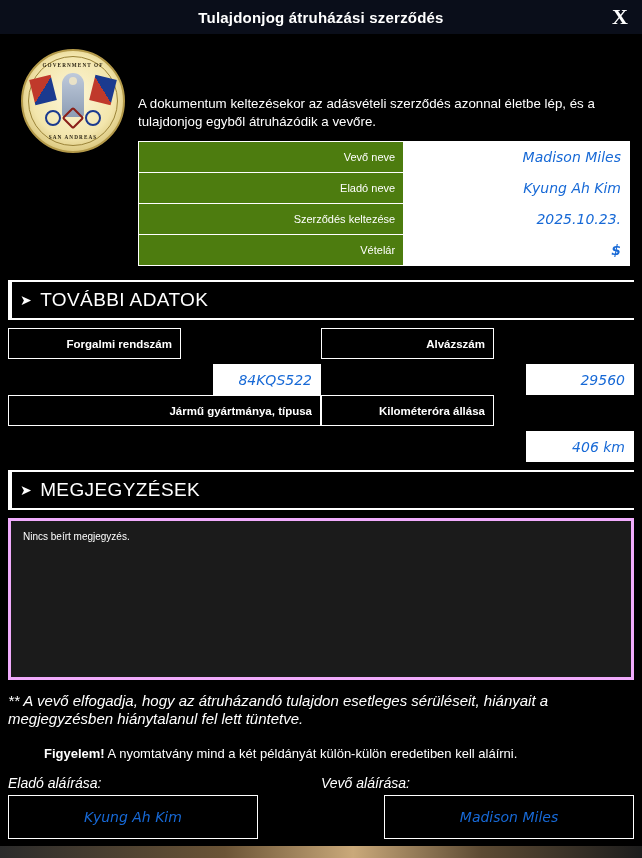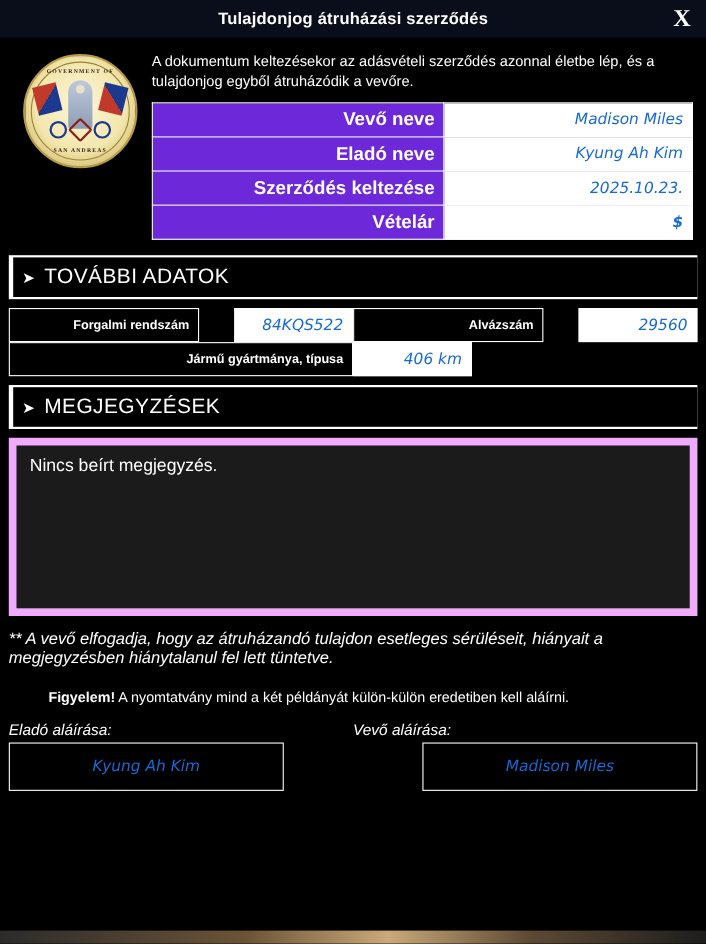--- a/index.html
+++ b/index.html
@@ -122,44 +122,44 @@
     border-radius: 50%;
     border: 2px solid #1b3a8f;
     display: block;
   }
   .seal-emblem span.mid {
     border-radius: 2px;
     border-color: #8a1f18;
     transform: rotate(45deg);
   }
 
-  .top-right { flex: 1; padding-right: 4px; }
+  .top-right { flex: 1; padding-right: 4px; margin-top: 48px; }
   .intro-text {
     font-size: 13.3px;
     line-height: 18px;
     color: #ffffff;
     margin: 2px 0 10px 0;
   }
 
   
   table.info {
     width: 100%;
     border-collapse: collapse;
     table-layout: fixed;
   }
   table.info td {
     border: 1px solid #ffffff;
     height: 31px;
     padding: 0 8px;
   }
   td.lbl {
-    background: #6d28d9;
+    background: #4d7c0f;
     text-align: right;
-    font-size: 17px;
-    font-weight: bold;
+    font-size: 11px;
+    font-weight: normal;
     color: #ffffff;
     width: 54%;
   }
   td.val {
     background: #ffffff;
     text-align: right;
   }
   .hand {
     font-family: "DejaVu Sans", sans-serif;
     color: #1769d6;
@@ -220,30 +220,31 @@
   .g-val {
     background: #ffffff;
     border: 1px solid #ffffff;
     height: 31px;
     width: 108px;
     flex: 0 0 108px;
     display: flex;
     align-items: center;
     justify-content: flex-end;
     padding: 0 8px;
+    margin-top: 36px;
   }
 
   
   .notes-box {
     margin: 8px 8px 0 8px;
     height: 162px;
     background: #1b1b1b;
-    border: 7px solid #f0abfc;
+    border: 3px solid #f0abfc;
     padding: 10px 12px;
-    font-size: 16px;
+    font-size: 10px;
     color: #ffffff;
   }
 
   
   .foot-note {
     margin: 12px 8px 18px 8px;
     font-size: 15px;
     font-style: italic;
     line-height: 18px;
     color: #ffffff;
@@ -364,20 +365,21 @@
   <div class="g-cell">
     <div class="g-lbl">Alvázszám</div>
     <div class="g-val">
       <span class="hand">29560</span>
     </div>
   </div>
   <div class="g-cell">
     <div class="g-lbl">Jármű gyártmánya, típusa</div>
   </div>
   <div class="g-cell">
+    <div class="g-lbl">Kilométeróra állása</div>
     <div class="g-val">
       <span class="hand">406 km</span>
     </div>
   </div>
 </div>
 
 <div class="section-bar">
   <div class="inner">
     <span class="arrow">➤</span>
     <span>MEGJEGYZÉSEK</span>

